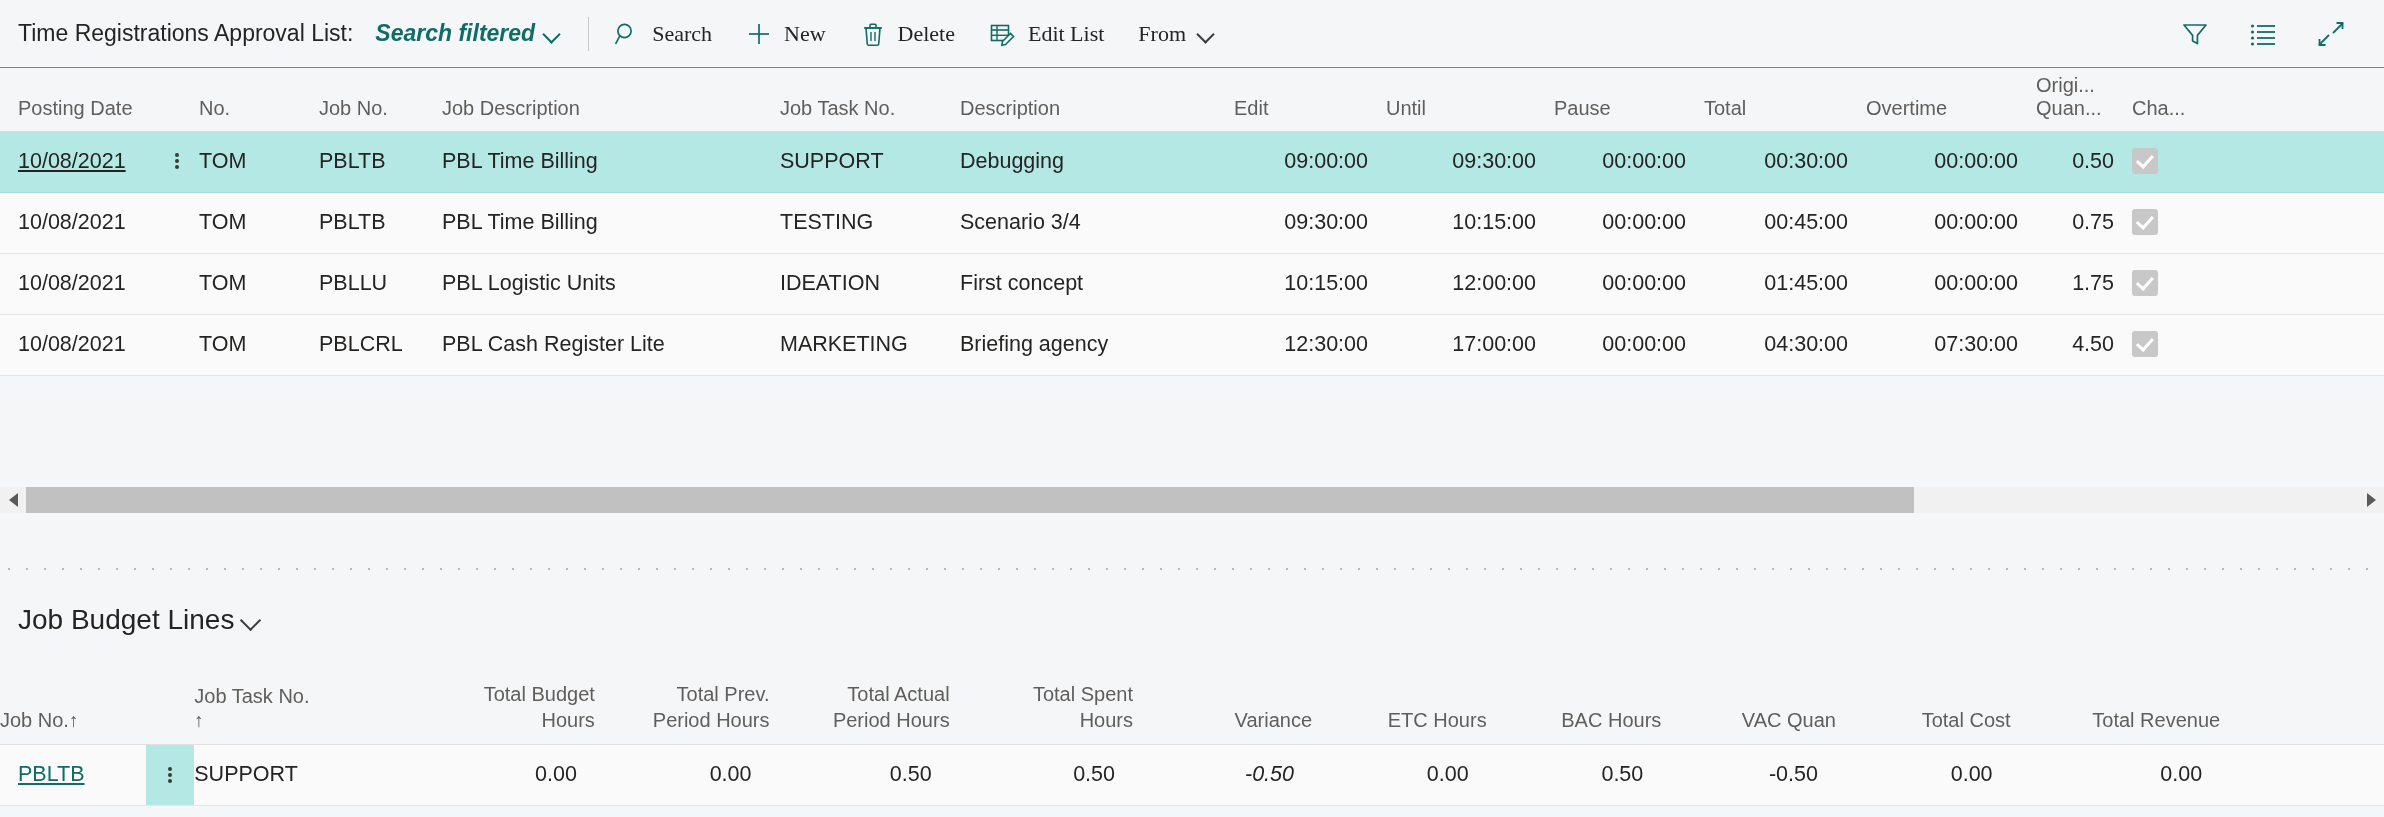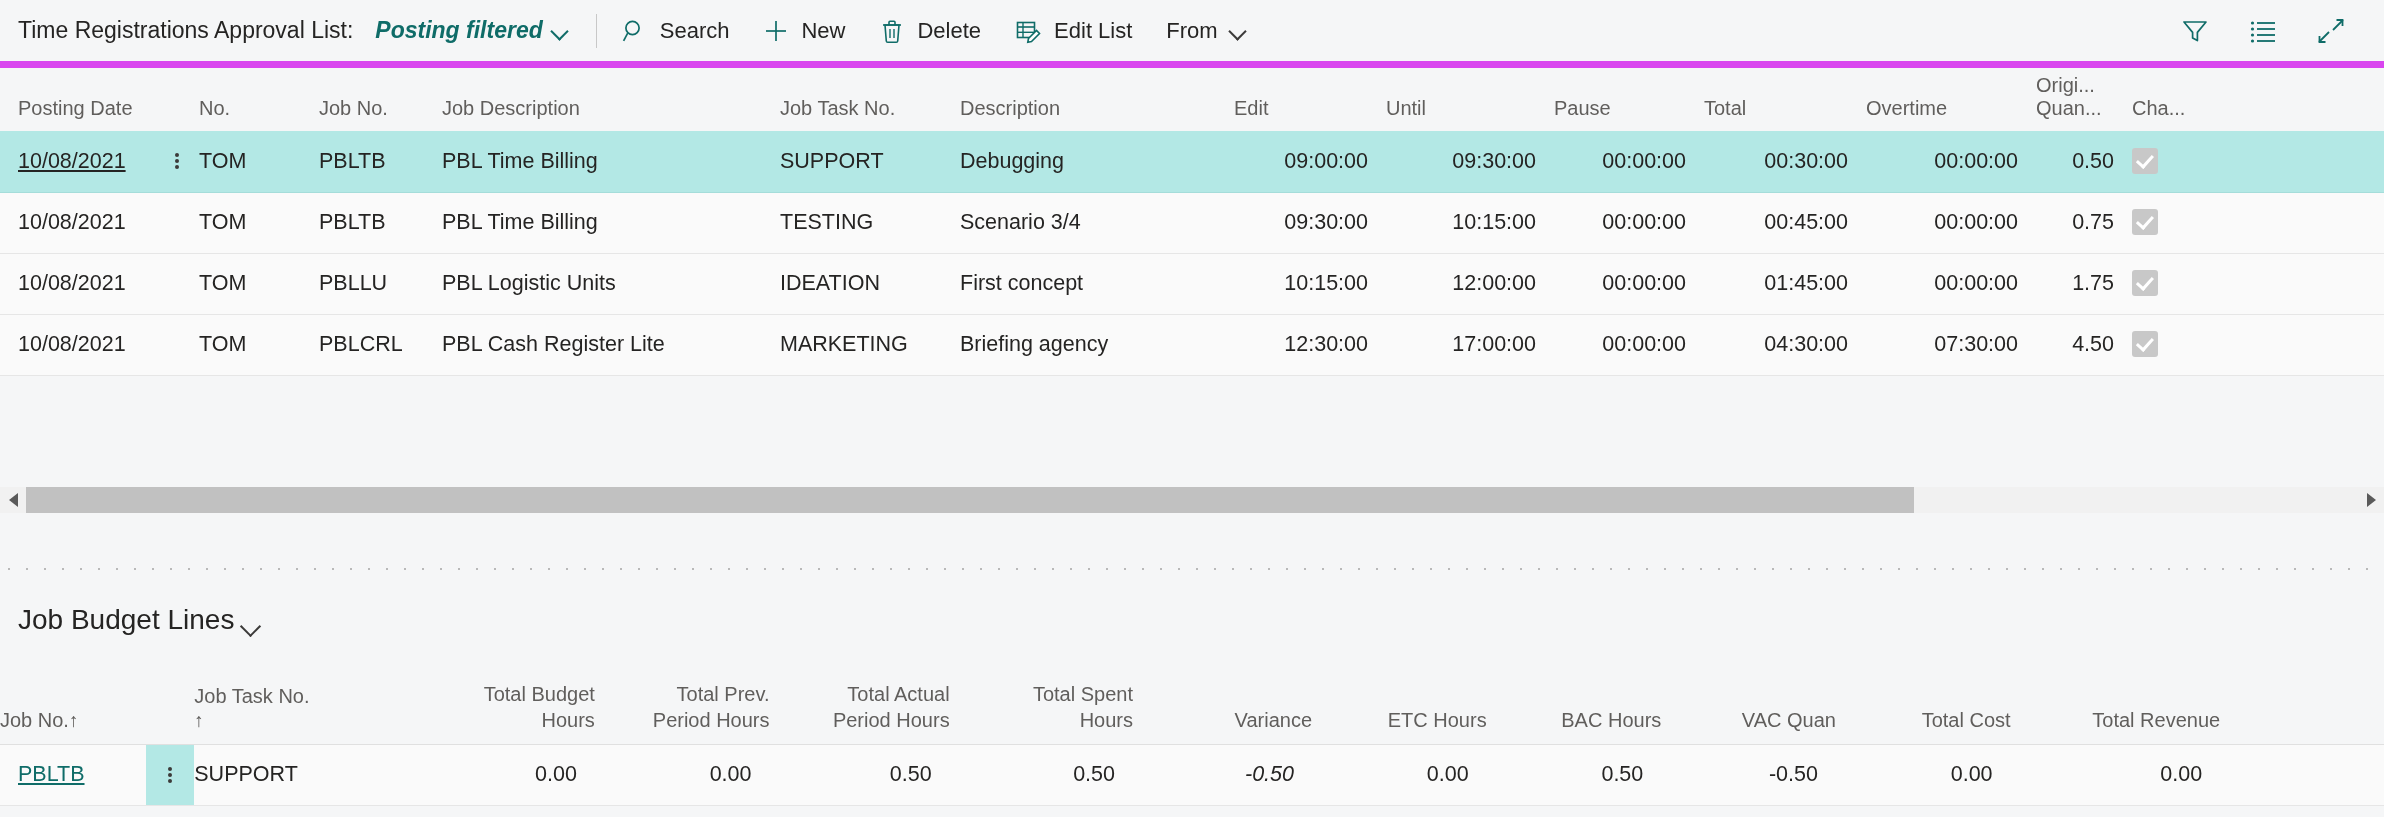--- a/index.html
+++ b/index.html
@@ -10,21 +10,21 @@
     background: #f5f6f7;
     font-family: "Liberation Sans", sans-serif;
     color: #252423;
   }
 
   
   .cmdbar {
     position: absolute; left: 0; top: 0;
     width: 2384px; height: 68px;
     background: #f5f6f7;
-    border-bottom: 7px solid #d946ef;
+    border-bottom: 1px solid #d946ef;
     display: flex; align-items: center;
   }
   .page-title {
     font-size: 23px; color: #252423;
     margin-left: 18px; white-space: nowrap;
   }
   .filter-view {
     display: flex; align-items: center; gap: 9px;
     margin-left: 22px; cursor: pointer;
   }
@@ -45,21 +45,21 @@
   }
   .chev.dark::before { border-color: #3b3a39; }
   .vsep {
     width: 1px; height: 34px; background: #c8c8c8;
     margin-left: 28px; margin-right: 8px;
   }
   .cmd {
     display: flex; align-items: center; gap: 12px;
     padding: 7px 17px; cursor: pointer; white-space: nowrap;
   }
-  .cmd-label { font-size: 22px; color: #252423; }
+  .cmd-label { font-size: 22px; color: #252423; font-family: Liberation Serif, serif; }
   .cmd .ico { display: flex; align-items: center; justify-content: center; }
   .right-icons {
     margin-left: auto; display: flex; align-items: center;
     gap: 22px; margin-right: 30px;
   }
   .ricon { padding: 8px; cursor: pointer; display: flex; }
 
   
   .grid-wrap { position: absolute; left: 0; top: 69px; width: 2384px; }
   table.grid { border-collapse: collapse; width: 2384px; table-layout: fixed; }
@@ -136,21 +136,21 @@
   
   .dotted-sep {
     position: absolute; left: 0; top: 568px; width: 2384px; height: 2px;
     background-image: radial-gradient(circle, #b9b9b9 1px, transparent 1.2px);
     background-size: 18px 2px; background-repeat: repeat-x;
   }
 
   
   .sub-head {
     position: absolute; left: 18px; top: 604px;
-    display: flex; align-items: flex-end; gap: 7px; cursor: pointer;
+    display: flex; align-items: center; gap: 7px; cursor: pointer;
   }
   .sub-head .sh-text { font-size: 28px; color: #252423; white-space: nowrap; }
   .sub-head .chev { width: 20px; height: 20px; }
   .sub-head .chev::before {
     left: 2px; top: 3px; width: 13px; height: 13px;
     border-color: #3b3a39; border-width: 2px;
   }
 
   .sub-wrap { position: absolute; left: 0; top: 656px; width: 2384px; }
   table.sub { border-collapse: collapse; width: 2384px; table-layout: fixed; }
@@ -172,21 +172,21 @@
   .neg { color: #c0392b; font-style: italic; }
 </style>
 </head>
 <body>
 
 <div class="cmdbar">
 
   <div class="page-title">Time Registrations Approval List:</div>
 
   <div class="filter-view">
-    <span class="fv-text">Posting filtered</span>
+    <span class="fv-text">Search filtered</span>
     <span class="chev"></span>
   </div>
 
   <div class="vsep"></div>
 
   <div class="cmd">
     <span class="ico">
       <svg width="26" height="26" viewBox="0 0 26 26">
         <circle cx="10.5" cy="10" r="6.6" fill="none" stroke="#0f6c68" stroke-width="1.7"></circle>
         <line x1="5.7" y1="15.1" x2="1.6" y2="22.8" stroke="#0f6c68" stroke-width="1.7"></line>

